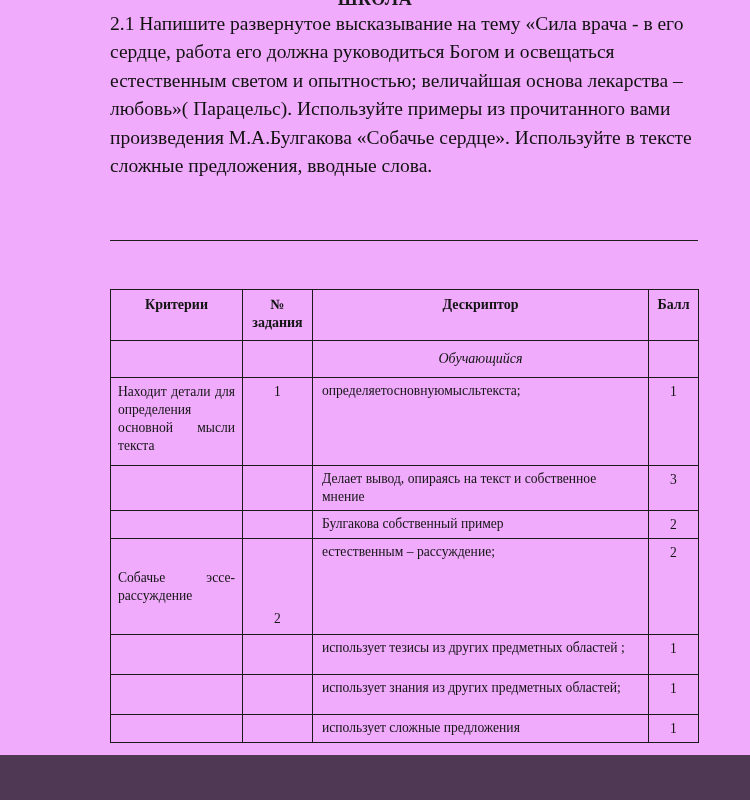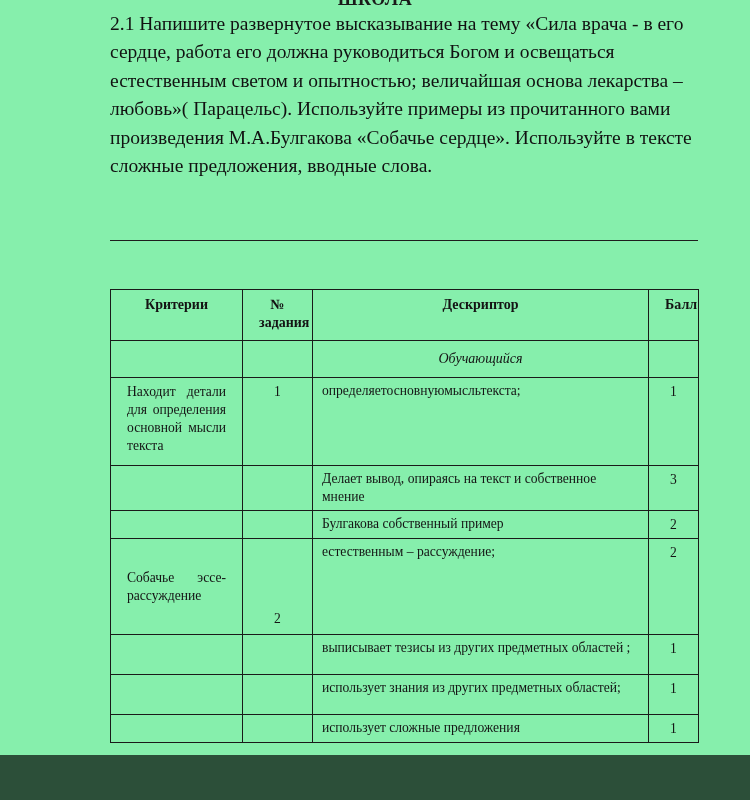--- a/index.html
+++ b/index.html
@@ -16,21 +16,21 @@
     font-family: "Liberation Serif", "DejaVu Serif", serif;
     color: #0f0f0f;
   }
 
   
   #page {
     position: absolute;
     inset: 0;
     width: 750px;
     height: 800px;
-    background: #86efac;
+    background: #f0abfc;
   }
 
   
   .clipped-heading {
     position: absolute;
     top: -11px;
     left: 0;
     width: 750px;
     text-align: center;
     font-size: 18px;
@@ -70,21 +70,21 @@
     left: 110px;
     width: 588px;
     border-collapse: collapse;
     table-layout: fixed;
     font-size: 13.6px;
     line-height: 18px;
     color: #141414;
   }
   .rubric-table td, .rubric-table th {
     border: 1.4px solid #1a1a1a;
-    padding: 4px 16px;
+    padding: 4px 7px;
     vertical-align: top;
     font-weight: normal;
   }
   col.c-criteria { width: 132px; }
   col.c-tasknum  { width: 70px;  }
   col.c-descr    { width: 336px; }
   col.c-score    { width: 50px;  }
 
   .rubric-table thead th {
     text-align: center;
@@ -214,21 +214,21 @@
       <tr style="height:96px;">
         <td class="criteria-cell middle">Собачье эссе-рассуждение</td>
         <td class="num-cell bottom">2</td>
         <td class="descr-cell">естественным – рассуждение;</td>
         <td class="score-cell">2</td>
       </tr>
 
       <tr style="height:40px;">
         <td class="criteria-cell"></td>
         <td class="num-cell"></td>
-        <td class="descr-cell">выписывает тезисы из других предметных областей ;</td>
+        <td class="descr-cell">использует тезисы из других предметных областей ;</td>
         <td class="score-cell">1</td>
       </tr>
 
       <tr style="height:40px;">
         <td class="criteria-cell"></td>
         <td class="num-cell"></td>
         <td class="descr-cell">использует знания из других предметных областей;</td>
         <td class="score-cell">1</td>
       </tr>
 

